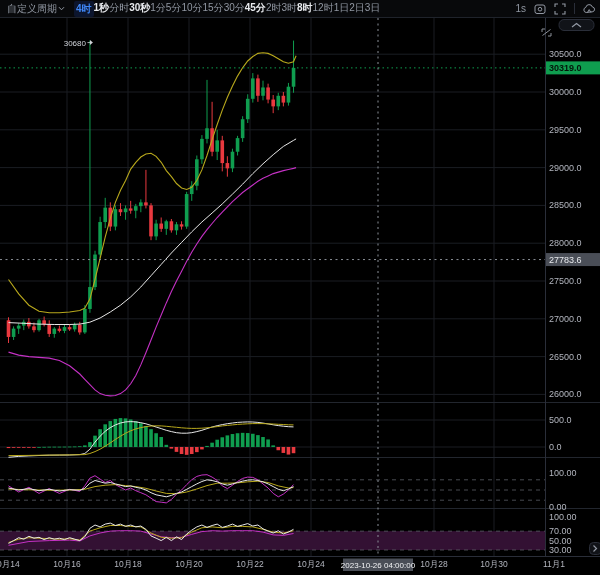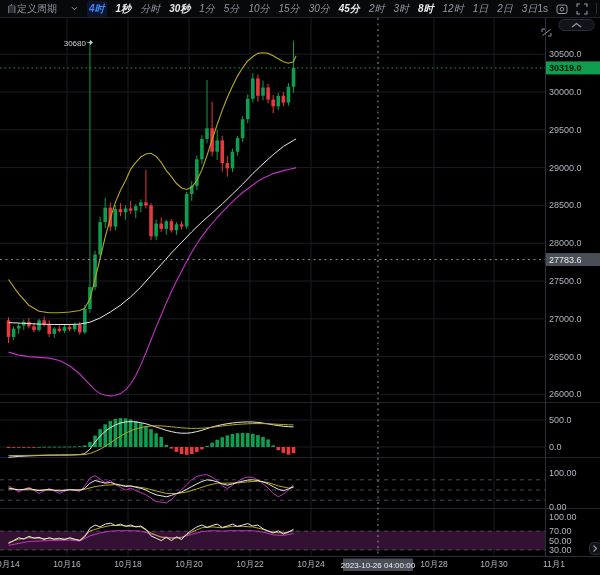--- a/index.html
+++ b/index.html
@@ -2,21 +2,21 @@
 <html><head>
 <meta charset="utf-8">
 <style>
   html,body{margin:0;padding:0;background:#000;}
   #app{position:relative;width:600px;height:575px;background:#000;overflow:hidden;
        font-family:"Liberation Sans",sans-serif;-webkit-font-smoothing:antialiased;}
   .toolbar{position:absolute;top:0;left:0;width:600px;height:18px;background:#08090b;
        border-bottom:1px solid #1f232b;display:flex;align-items:center;font-size:10px;
        color:#9298a3;box-sizing:border-box;}
   .tb-left{display:flex;align-items:center;gap:9px;padding-left:7px;white-space:nowrap;}
-  .period{display:flex;align-items:center;gap:14px;cursor:pointer;}
+  .period{display:flex;align-items:center;gap:1px;cursor:pointer;}
   .tbi{cursor:pointer;color:#9298a3;}
   .tbi.fav{color:#e8eaee;font-weight:bold;}
   .tbi.active{color:#3f86f5;font-weight:bold;background:rgba(41,98,255,.14);padding:1px 2px;border-radius:2px;}
   .tb-right{margin-left:auto;display:flex;align-items:center;gap:8px;height:18px;}
   .tb-divider{width:1px;height:11px;background:#2a2e39;}
   .cloudname{display:flex;align-items:center;gap:3px;cursor:pointer;margin-right:4px;}
   svg text{font-family:"Liberation Sans",sans-serif;}
   .icon{display:flex;align-items:center;}
 </style>
 </head>
@@ -27,21 +27,21 @@
   <div class="toolbar">
     <div class="tb-left">
       <span class="period">
         <span>自定义周期</span>
         <span class="icon">
           <svg width="7" height="5" viewBox="0 0 7 5">
               <path d="M1 1.2 L3.5 3.8 L6 1.2" fill="none" stroke="#9298a3" stroke-width="1"></path>
             </svg>
         </span>
       </span>
-      <span id="tb-intervals" style="display:flex;gap:9px;align-items:center;font-style:italic;">
+      <span id="tb-intervals" style="display:flex;align-items:flex-start;">
           <span class="tbi active">4时</span>
           <span class="tbi fav">1秒</span>
           <span class="tbi ">分时</span>
           <span class="tbi fav">30秒</span>
           <span class="tbi ">1分</span>
           <span class="tbi ">5分</span>
           <span class="tbi ">10分</span>
           <span class="tbi ">15分</span>
           <span class="tbi ">30分</span>
           <span class="tbi fav">45分</span>

